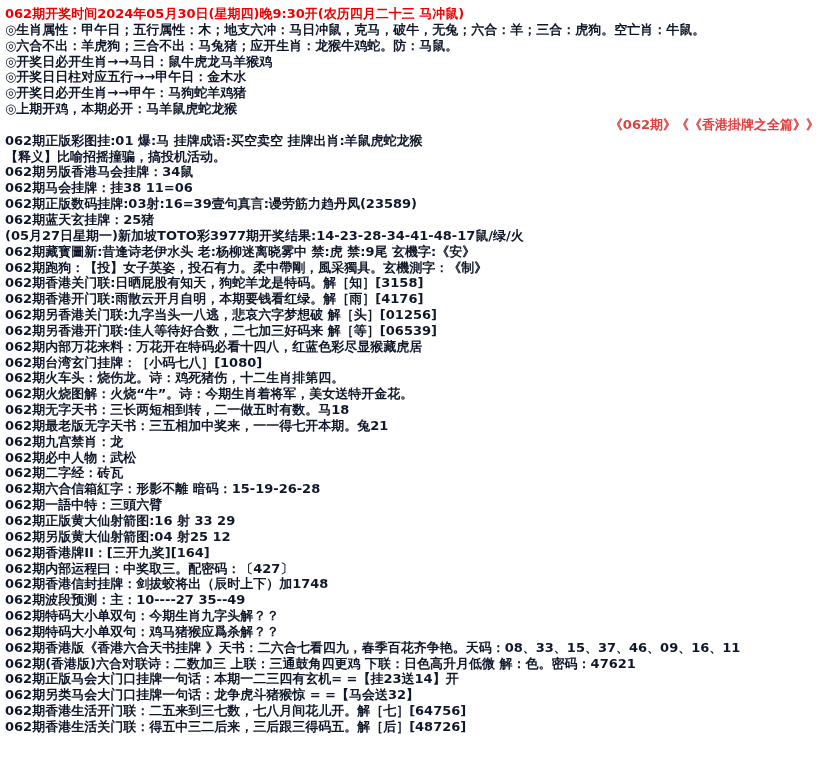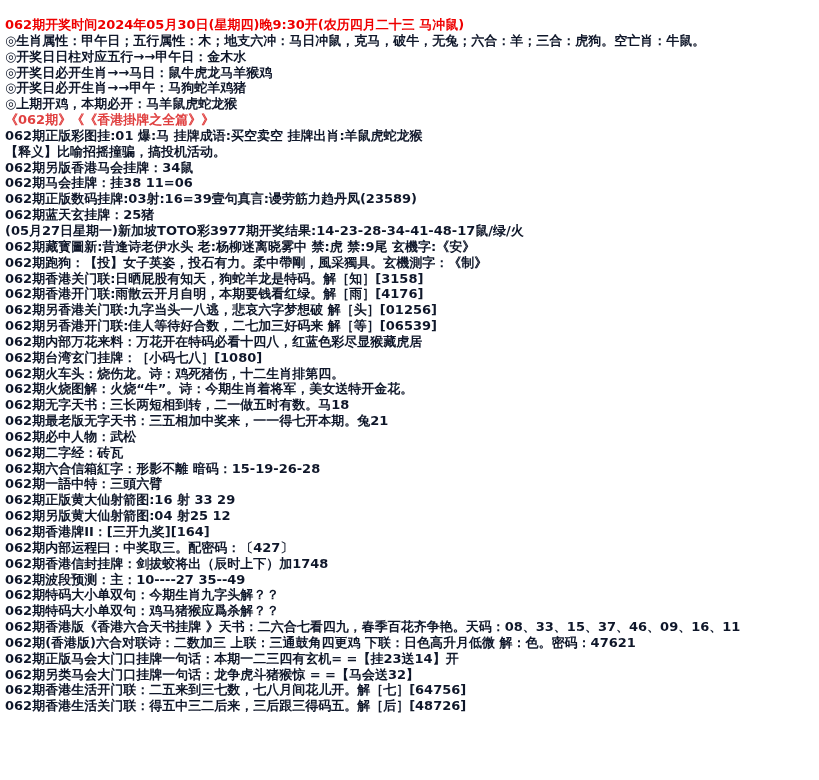--- a/index.html
+++ b/index.html
@@ -7,44 +7,45 @@
     padding: 0;
     background: #ffffff;
   }
   .doc {
     position: relative;
     width: 819px;
     height: 780px;
     background: #ffffff;
     overflow: hidden;
     box-sizing: border-box;
-    padding: 17px 0 0 5px;
+    padding: 6px 0 0 5px;
     font-family: "DejaVu Sans", "Liberation Sans", sans-serif;
     font-weight: 700;
     font-size: 13px;
     letter-spacing: 0px;
   }
   .line {
     height: 15.85px;
     line-height: 15.85px;
     white-space: nowrap;
     color: #0f172a;
     overflow: hidden;
   }
   .line.red   { color: #ee0000; }
-  .line.red2  { color: #e04040; }
+  .line.red2  { color: #e04040; text-align: right; }
 </style>
 </head>
 <body>
 
 <div class="doc">
     <div class="line red">062期开奖时间2024年05月30日(星期四)晚9:30开(农历四月二十三 马冲鼠)</div>
     <div class="line">◎生肖属性：甲午日；五行属性：木；地支六冲：马日冲鼠，克马，破牛，无兔；六合：羊；三合：虎狗。空亡肖：牛鼠。</div>
+    <div class="line">◎六合不出：羊虎狗；三合不出：马兔猪；应开生肖：龙猴牛鸡蛇。防：马鼠。</div>
+    <div class="line">◎开奖日必开生肖→→马日：鼠牛虎龙马羊猴鸡</div>
     <div class="line">◎开奖日日柱对应五行→→甲午日：金木水</div>
-    <div class="line">◎开奖日必开生肖→→马日：鼠牛虎龙马羊猴鸡</div>
     <div class="line">◎开奖日必开生肖→→甲午：马狗蛇羊鸡猪</div>
     <div class="line">◎上期开鸡，本期必开：马羊鼠虎蛇龙猴</div>
     <div class="line red2">《062期》《《香港掛牌之全篇》》</div>
     <div class="line">062期正版彩图挂:01 爆:马 挂牌成语:买空卖空 挂牌出肖:羊鼠虎蛇龙猴</div>
     <div class="line">【释义】比喻招摇撞骗，搞投机活动。</div>
     <div class="line">062期另版香港马会挂牌：34鼠</div>
     <div class="line">062期马会挂牌：挂38 11=06</div>
     <div class="line">062期正版数码挂牌:03射:16=39壹句真言:谩劳筋力趋丹凤(23589)</div>
     <div class="line">062期蓝天玄挂牌：25猪</div>
     <div class="line">(05月27日星期一)新加坡TOTO彩3977期开奖结果:14-23-28-34-41-48-17鼠/绿/火</div>
@@ -53,20 +54,21 @@
     <div class="line">062期香港关门联:日晒屁股有知天，狗蛇羊龙是特码。解［知］[3158]</div>
     <div class="line">062期香港开门联:雨散云开月自明，本期要钱看红绿。解［雨］[4176]</div>
     <div class="line">062期另香港关门联:九字当头一八逃，悲哀六字梦想破 解［头］[01256]</div>
     <div class="line">062期另香港开门联:佳人等待好合数，二七加三好码来 解［等］[06539]</div>
     <div class="line">062期内部万花来料：万花开在特码必看十四八，红蓝色彩尽显猴藏虎居</div>
     <div class="line">062期台湾玄门挂牌：［小码七八］[1080]</div>
     <div class="line">062期火车头：烧伤龙。诗：鸡死猪伤，十二生肖排第四。</div>
     <div class="line">062期火烧图解：火烧“牛”。诗：今期生肖着将军，美女送特开金花。</div>
     <div class="line">062期无字天书：三长两短相到转，二一做五时有数。马18</div>
     <div class="line">062期最老版无字天书：三五相加中奖来，一一得七开本期。兔21</div>
+    <div class="line">062期九宫禁肖：龙</div>
     <div class="line">062期必中人物：武松</div>
     <div class="line">062期二字经：砖瓦</div>
     <div class="line">062期六合信箱紅字：形影不離 暗码：15-19-26-28</div>
     <div class="line">062期一語中特：三頭六臂</div>
     <div class="line">062期正版黄大仙射箭图:16 射 33 29</div>
     <div class="line">062期另版黄大仙射箭图:04 射25 12</div>
     <div class="line">062期香港牌II：[三开九奖][164]</div>
     <div class="line">062期内部运程曰：中奖取三。配密码：〔427〕</div>
     <div class="line">062期香港信封挂牌：剑拔蛟将出（辰时上下）加1748</div>
     <div class="line">062期波段预测：主：10----27 35--49</div>

